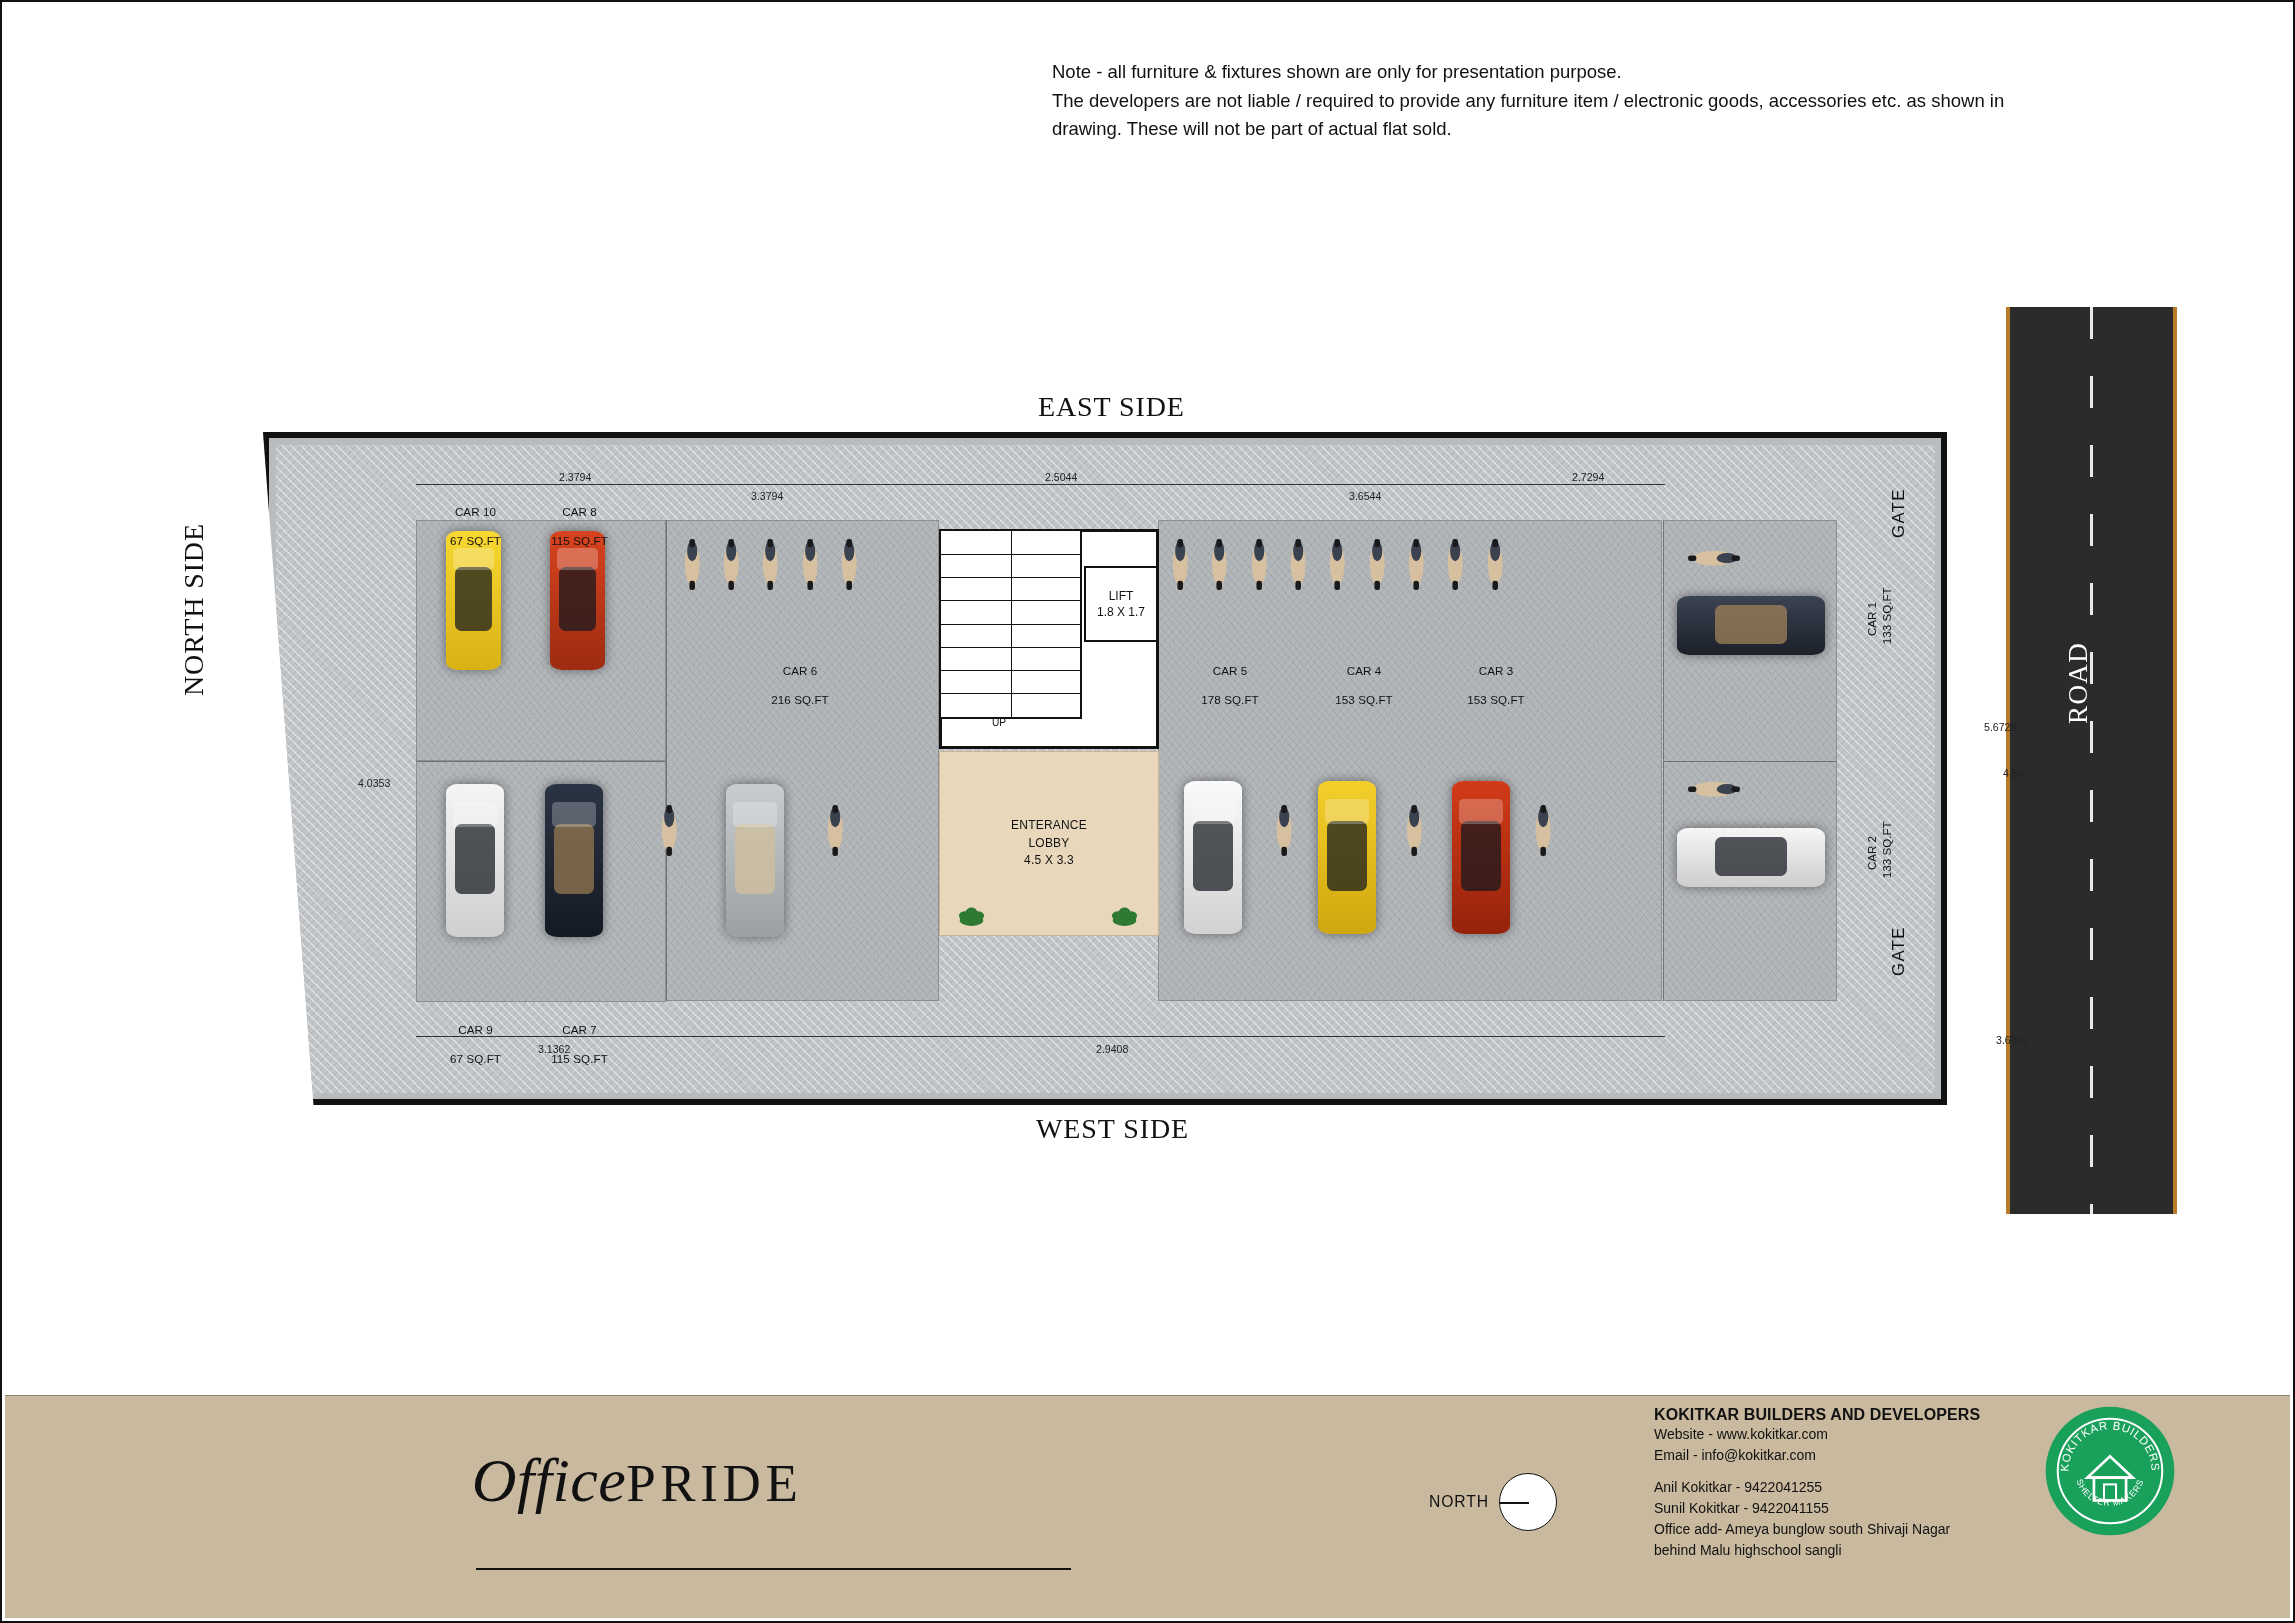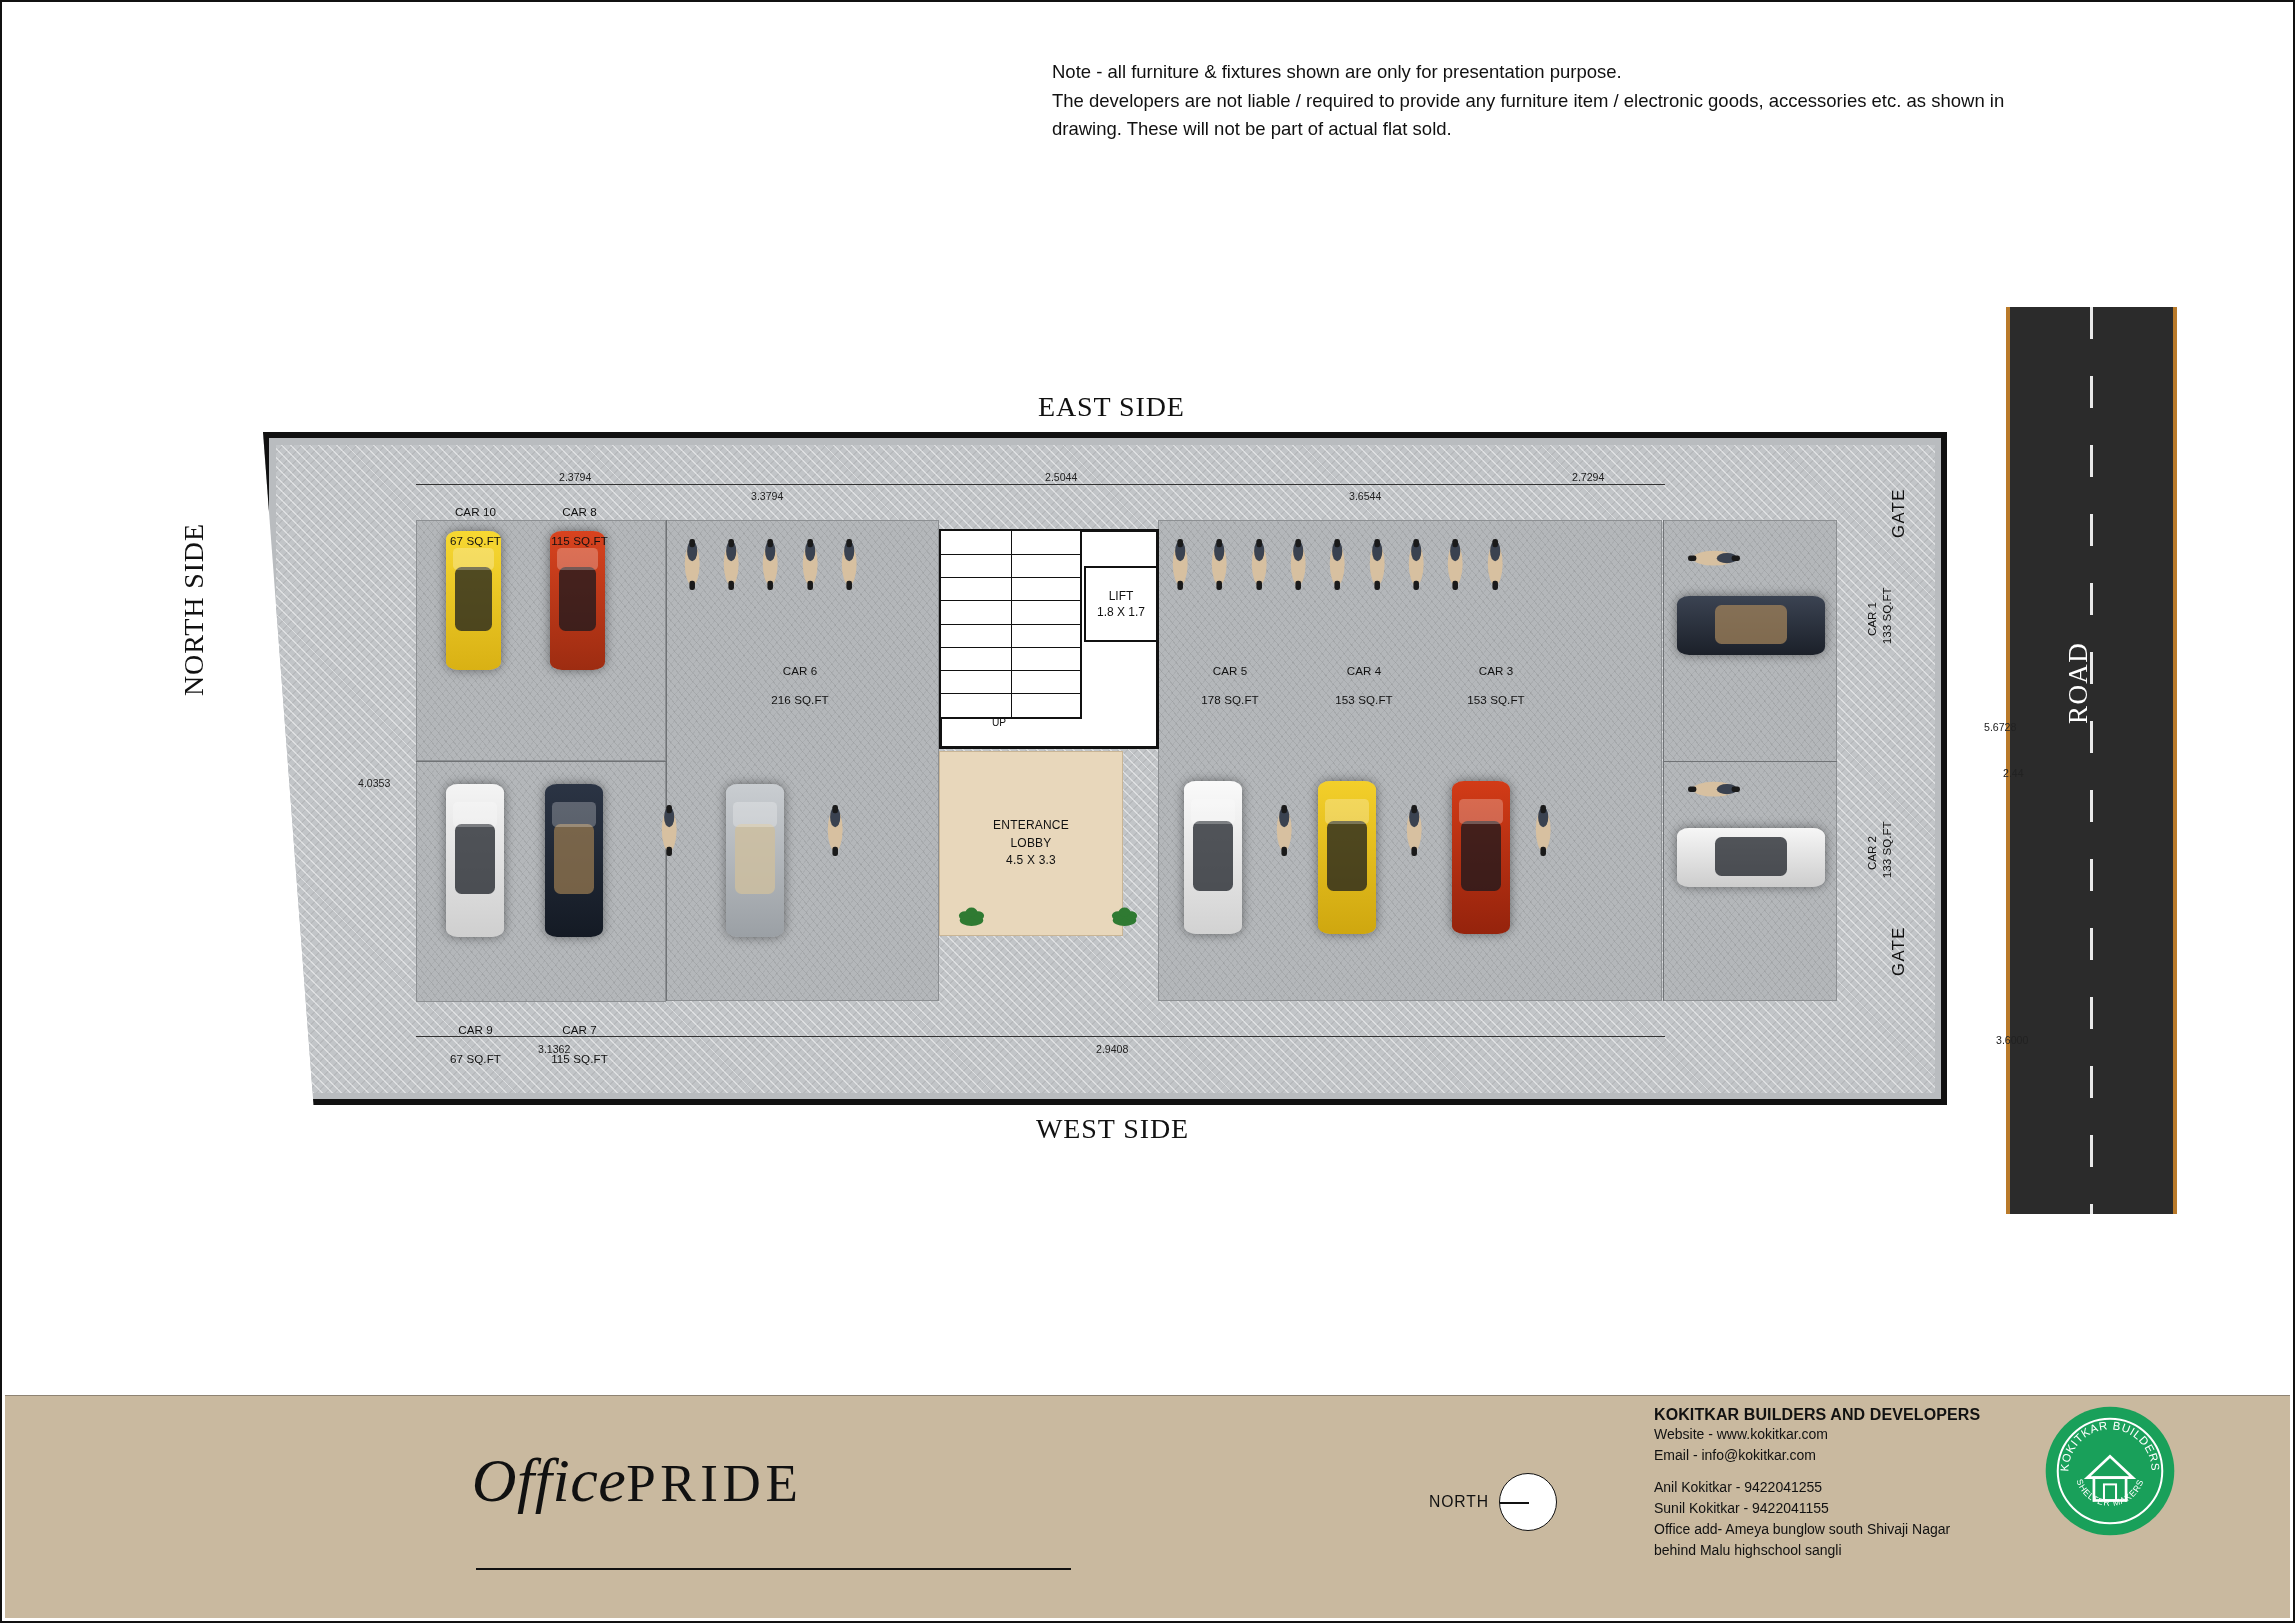--- a/index.html
+++ b/index.html
@@ -76,21 +76,21 @@
   .stair .step { position:absolute; left:0; right:0; height:0; border-top:1.9px solid #111; }
   .stair .mid { position:absolute; left:50%; top:0; bottom:0; border-left:1.9px solid #111; }
   .up-label { position:absolute; left:685px; top:285px; font-size:10.2px; color:#111;margin-left:44px; }
   .lift {
     position:absolute; left:821px; top:134px; width:74px; height:76px;
     background:#fff; border:2.8px solid #111; box-sizing:border-box;
     display:flex; flex-direction:column; align-items:center; justify-content:center;
     font-size:12px; line-height:1.35; color:#111; text-align:center;
   }
   .lobby {
-    position:absolute; left:676px; top:319px; width:184px; height:185px;
+    position:absolute; left:676px; top:319px; width:220px; height:185px;
     background:#e8d7bb;
     border:1.9px solid #c9b595; box-sizing:border-box;
     display:flex; flex-direction:column; align-items:center; justify-content:center;
     font-size:12px; line-height:1.45; color:#111; text-align:left; letter-spacing:0.2px;
   }
   .plant { position:absolute; width:29px; height:27px; }
   .plant svg { width:100%; height:100%; display:block; }
   
   .car { position:absolute; border-radius:6.5px; }
   .car .body {
@@ -534,21 +534,21 @@
 
     <div class="dim" style="left:296px;top:39px;">2.3794</div>
     <div class="dim" style="left:488px;top:58px;">3.3794</div>
     <div class="dim" style="left:782px;top:39px;">2.5044</div>
     <div class="dim" style="left:1053px;top:58px;padding-left:33px;">3.6544</div>
     <div class="dim" style="left:1309px;top:39px;">2.7294</div>
     <div class="dim" style="left:275px;top:611px;">3.1362</div>
     <div class="dim" style="left:833px;top:611px;">2.9408</div>
     <div class="dim" style="left:95px;top:301px;margin-top:44px;">4.0353</div>
     <div class="dim" style="left:1721px;top:289px;">5.6728</div>
-    <div class="dim" style="left:1740px;top:335px;">2.44</div>
+    <div class="dim" style="left:1740px;top:335px;">4.50</div>
     <div class="dim" style="left:1733px;top:602px;">3.6000</div>
 
     <div class="dim-line" style="left:153px;top:52px;width:1249px;"></div>
     <div class="dim-line" style="left:153px;top:604px;width:1249px;"></div>
 
     <div class="gate" style="left:1626px;top:106px;">GATE</div>
     <div class="gate" style="left:1626px;top:544px;">GATE</div>
   </div>
 
 

